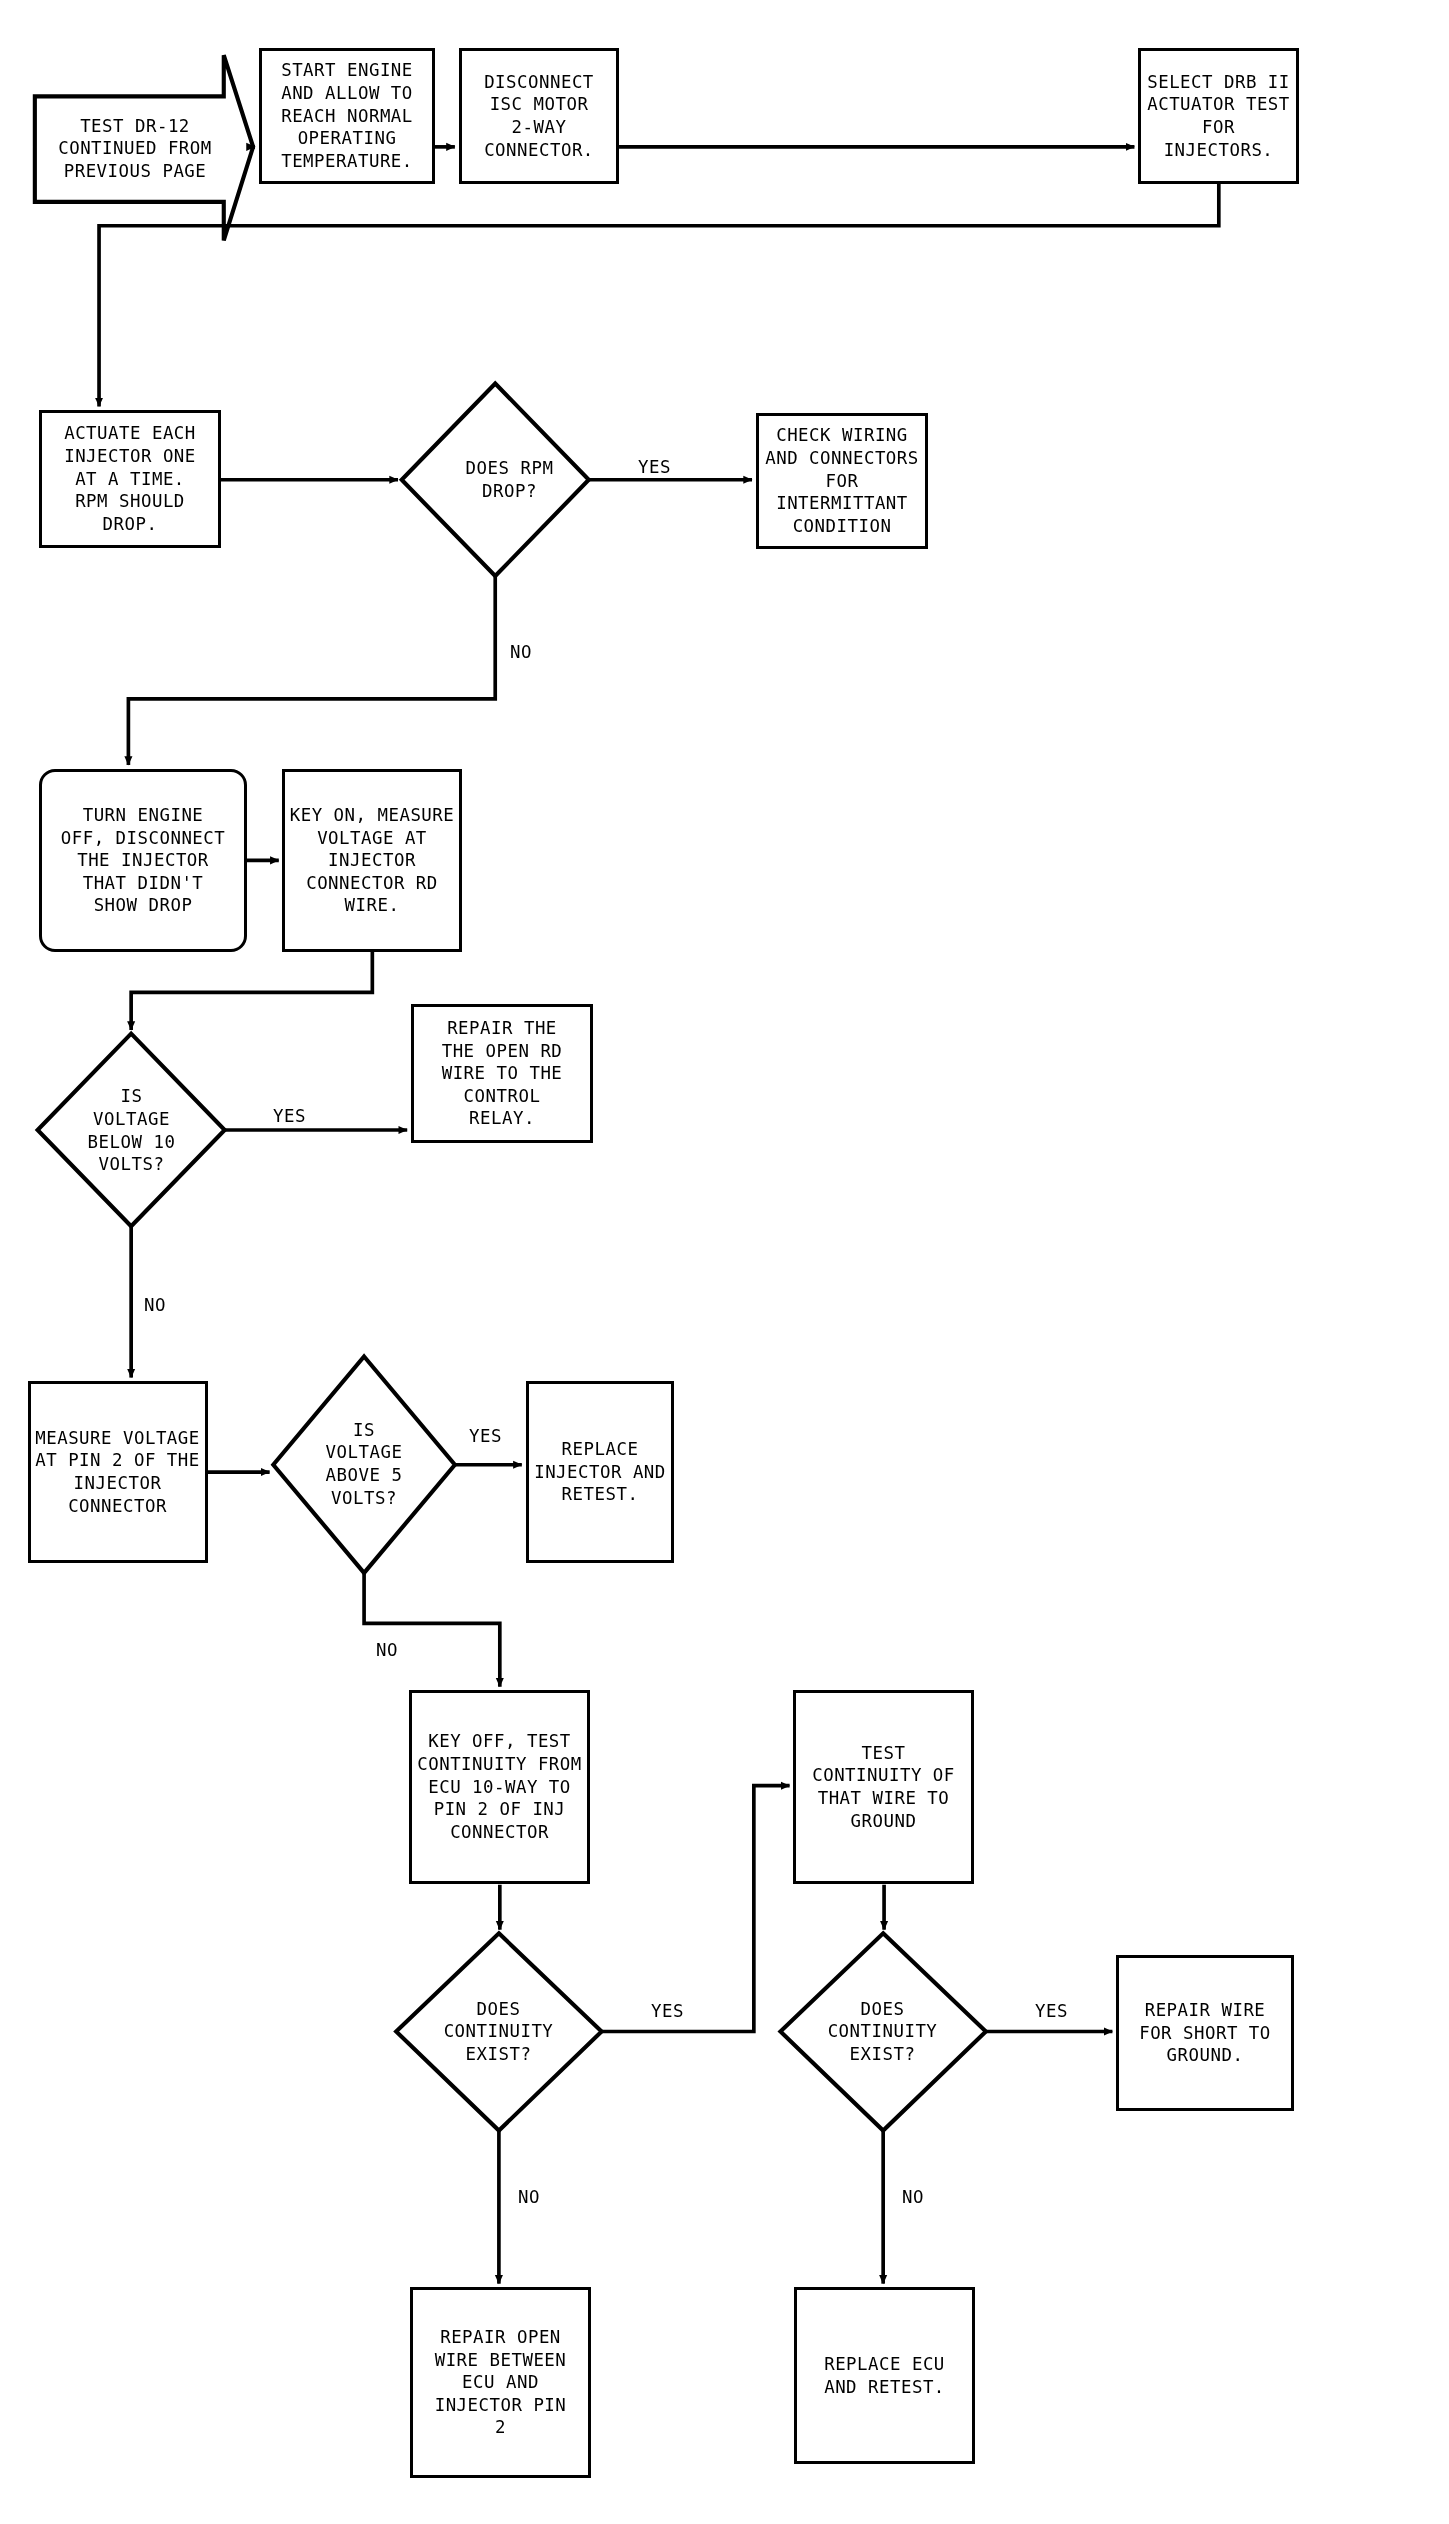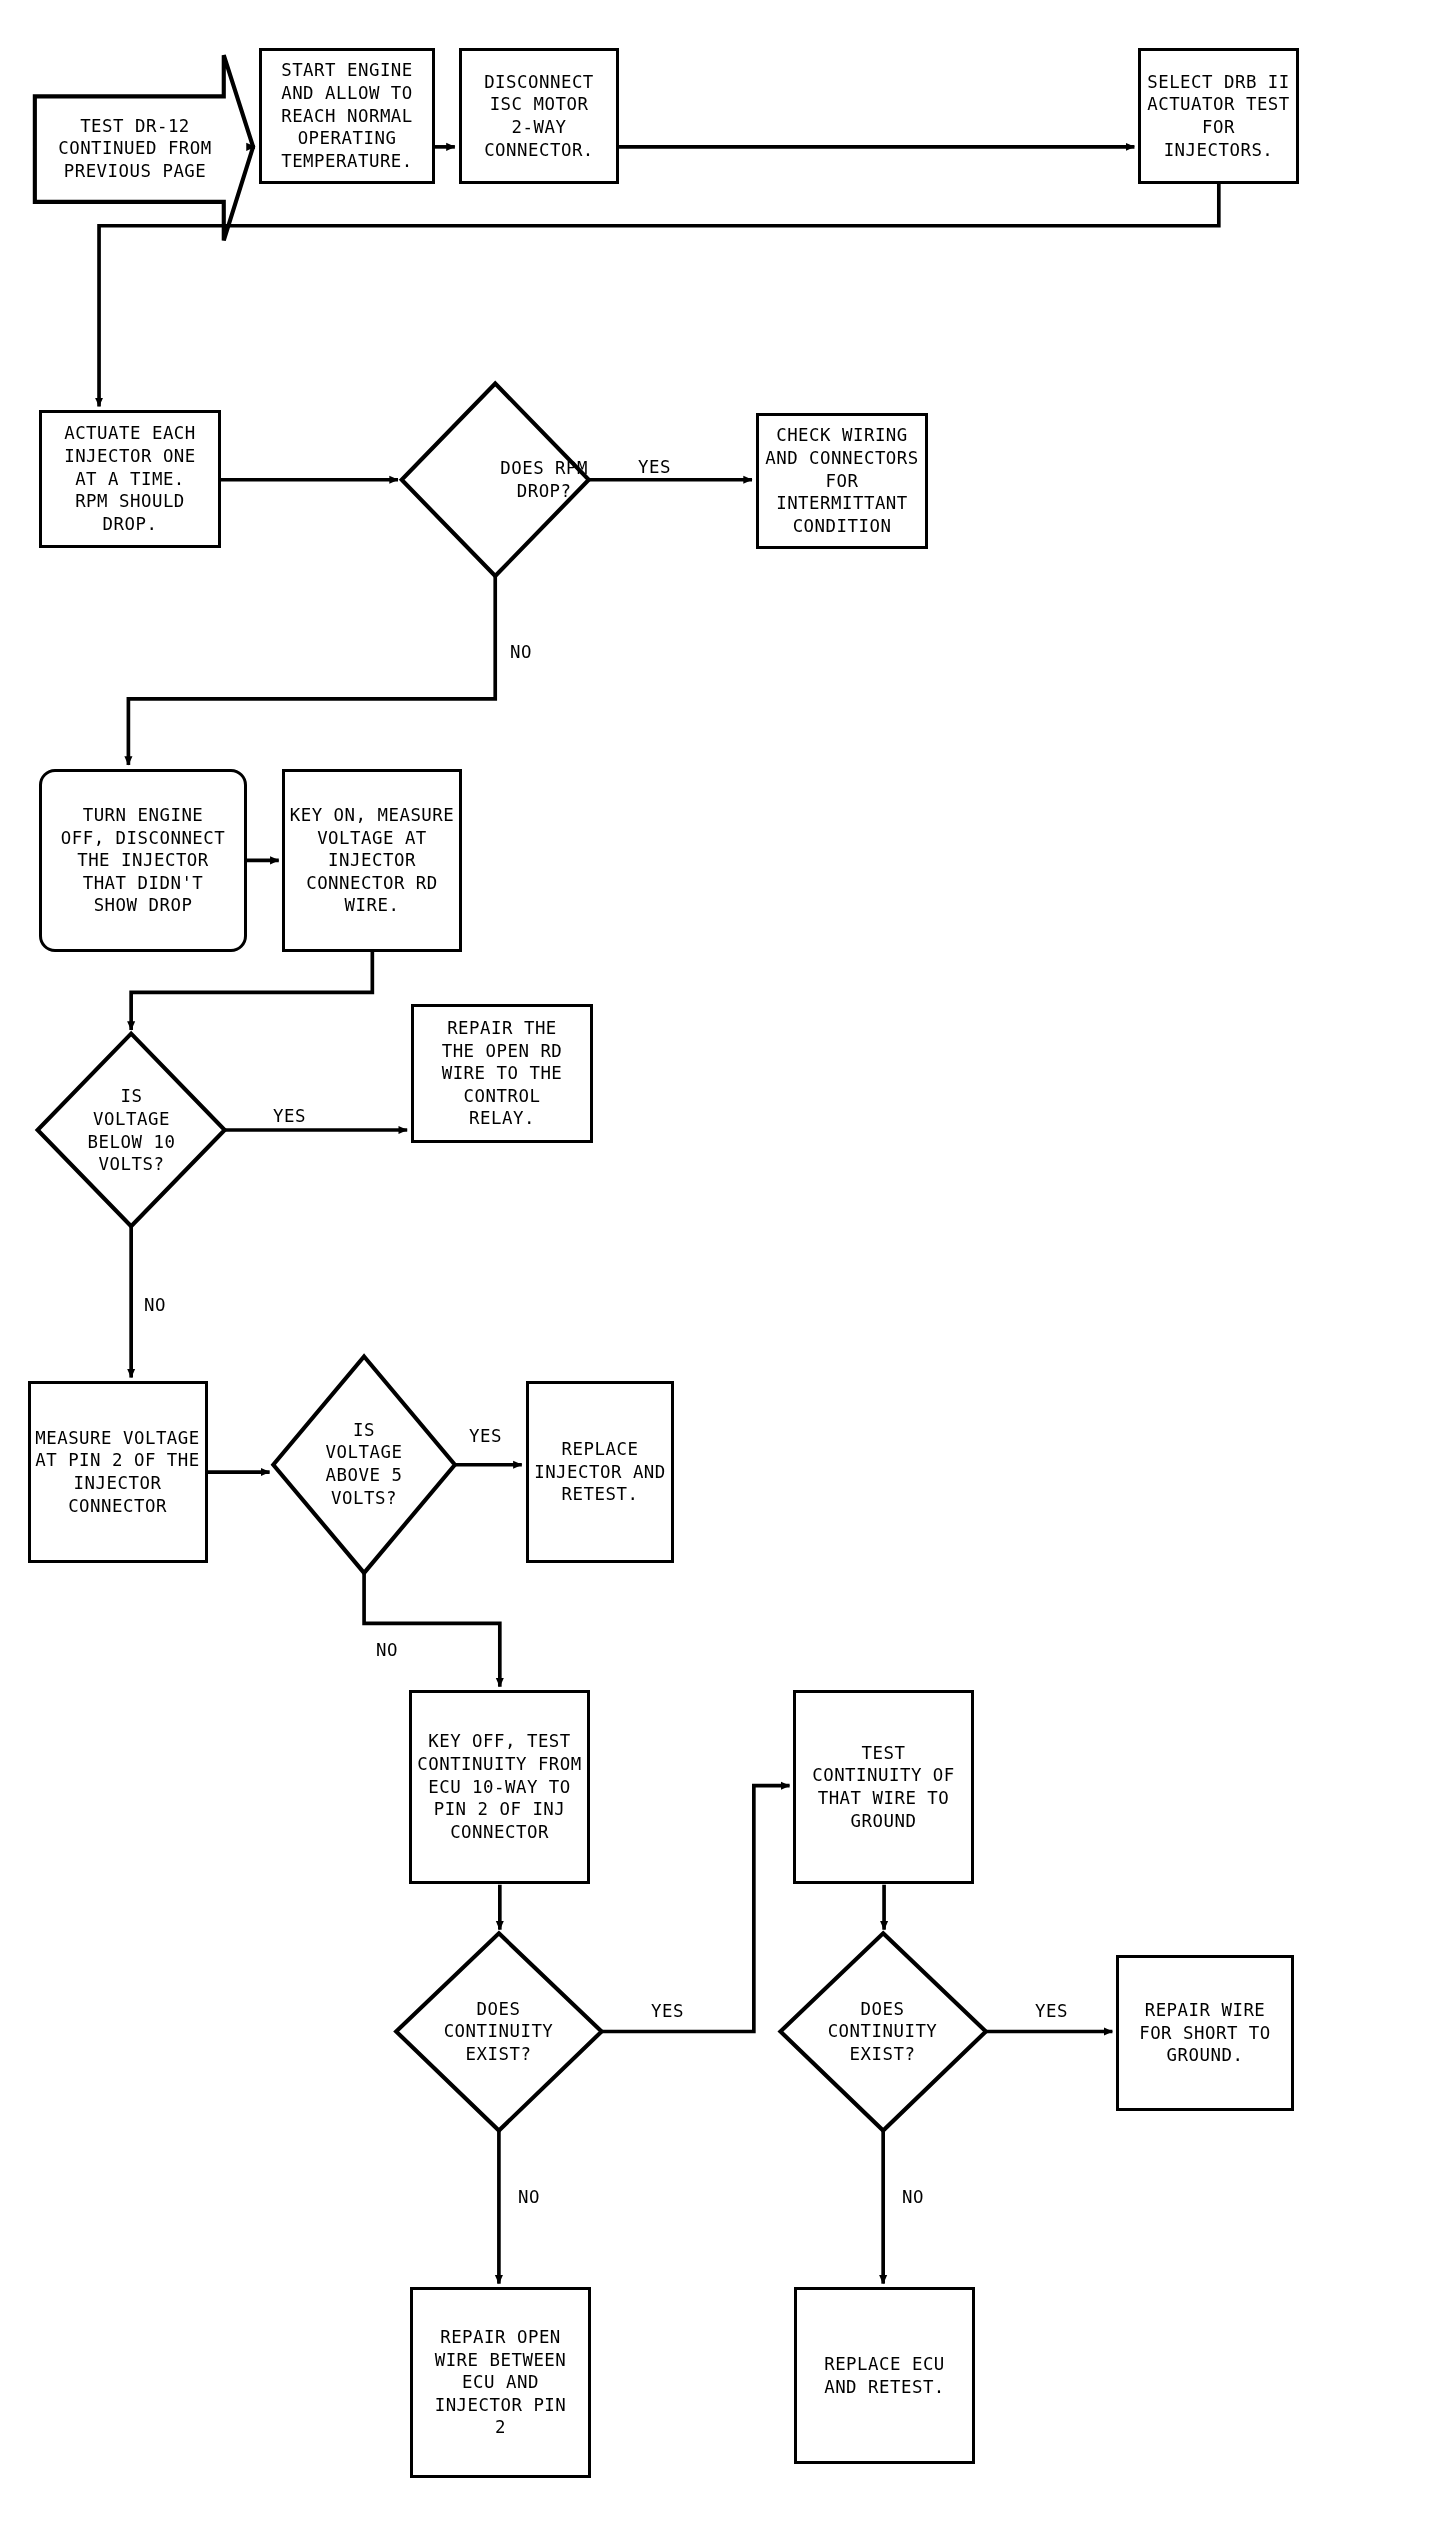--- a/index.html
+++ b/index.html
@@ -135,21 +135,21 @@
   </div>
 
   <div class="node proc" style="left:39px;top:410px;width:182px;height:138px;">
     <span>ACTUATE EACH
 INJECTOR ONE
 AT A TIME.
 RPM SHOULD
 DROP.</span>
   </div>
 
-  <div class="node dec" style="left:401px;top:383px;width:187px;height:193px;justify-content:flex-end;">
+  <div class="node dec" style="left:416px;top:383px;width:187px;height:193px;">
     <span>DOES RPM
 DROP?</span>
   </div>
 
   <div class="node proc" style="left:756px;top:413px;width:172px;height:136px;">
     <span>CHECK WIRING
 AND CONNECTORS
 FOR
 INTERMITTANT
 CONDITION</span>

